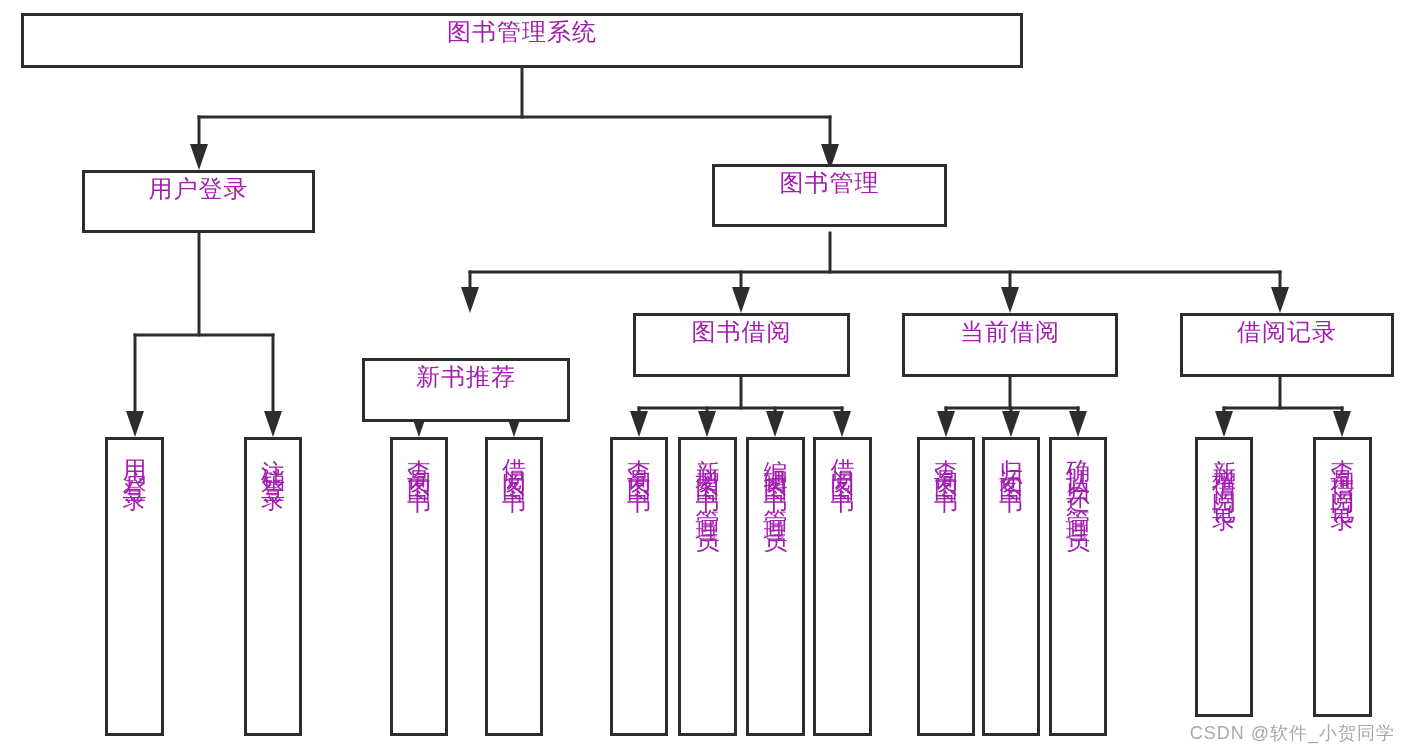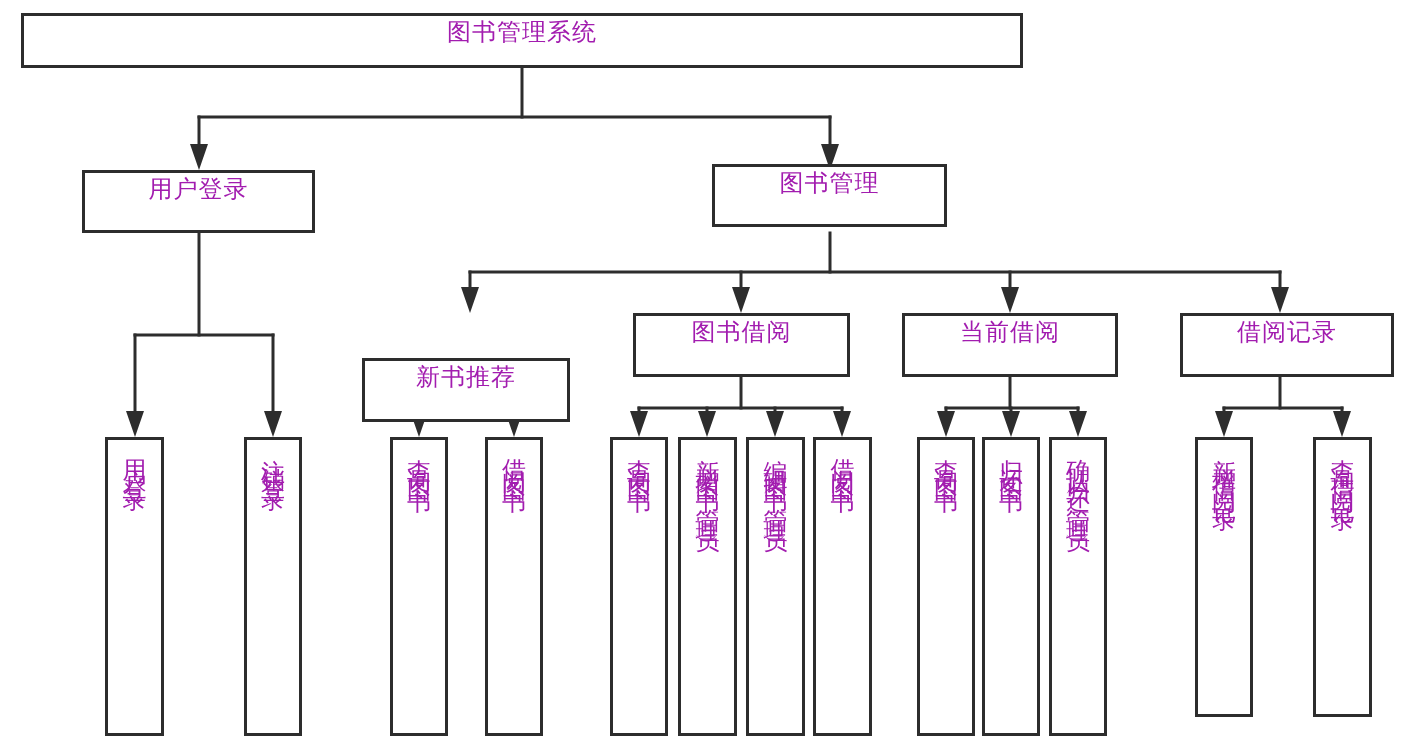--- a/index.html
+++ b/index.html
@@ -183,14 +183,15 @@
     <span class="vtext">确认归还（管理员）</span>
   </div>
 
   <div class="box leaf" style="left:1195px; top:437px; width:58px; height:280px;">
     <span class="vtext">新增借阅记录</span>
   </div>
   <div class="box leaf" style="left:1313px; top:437px; width:59px; height:280px;">
     <span class="vtext">查询借阅记录</span>
   </div>
 
+  <div id="watermark">CSDN @软件_小贺同学</div>
 
 </div>
 
 </body></html>

